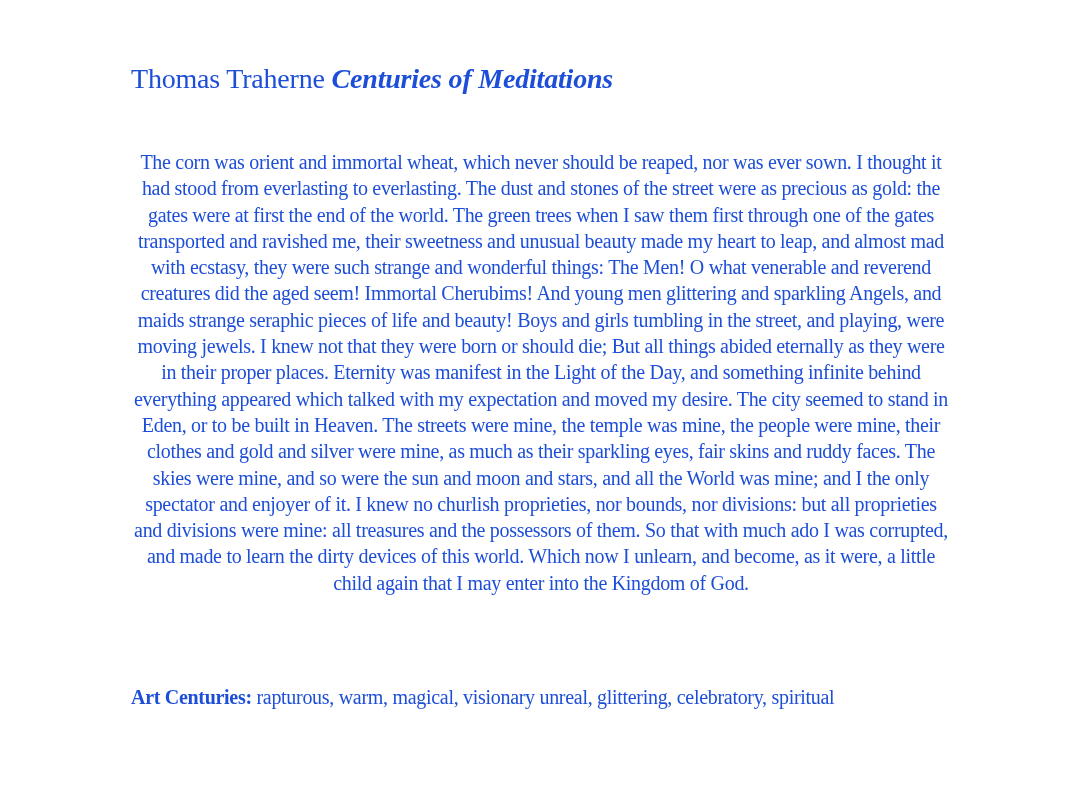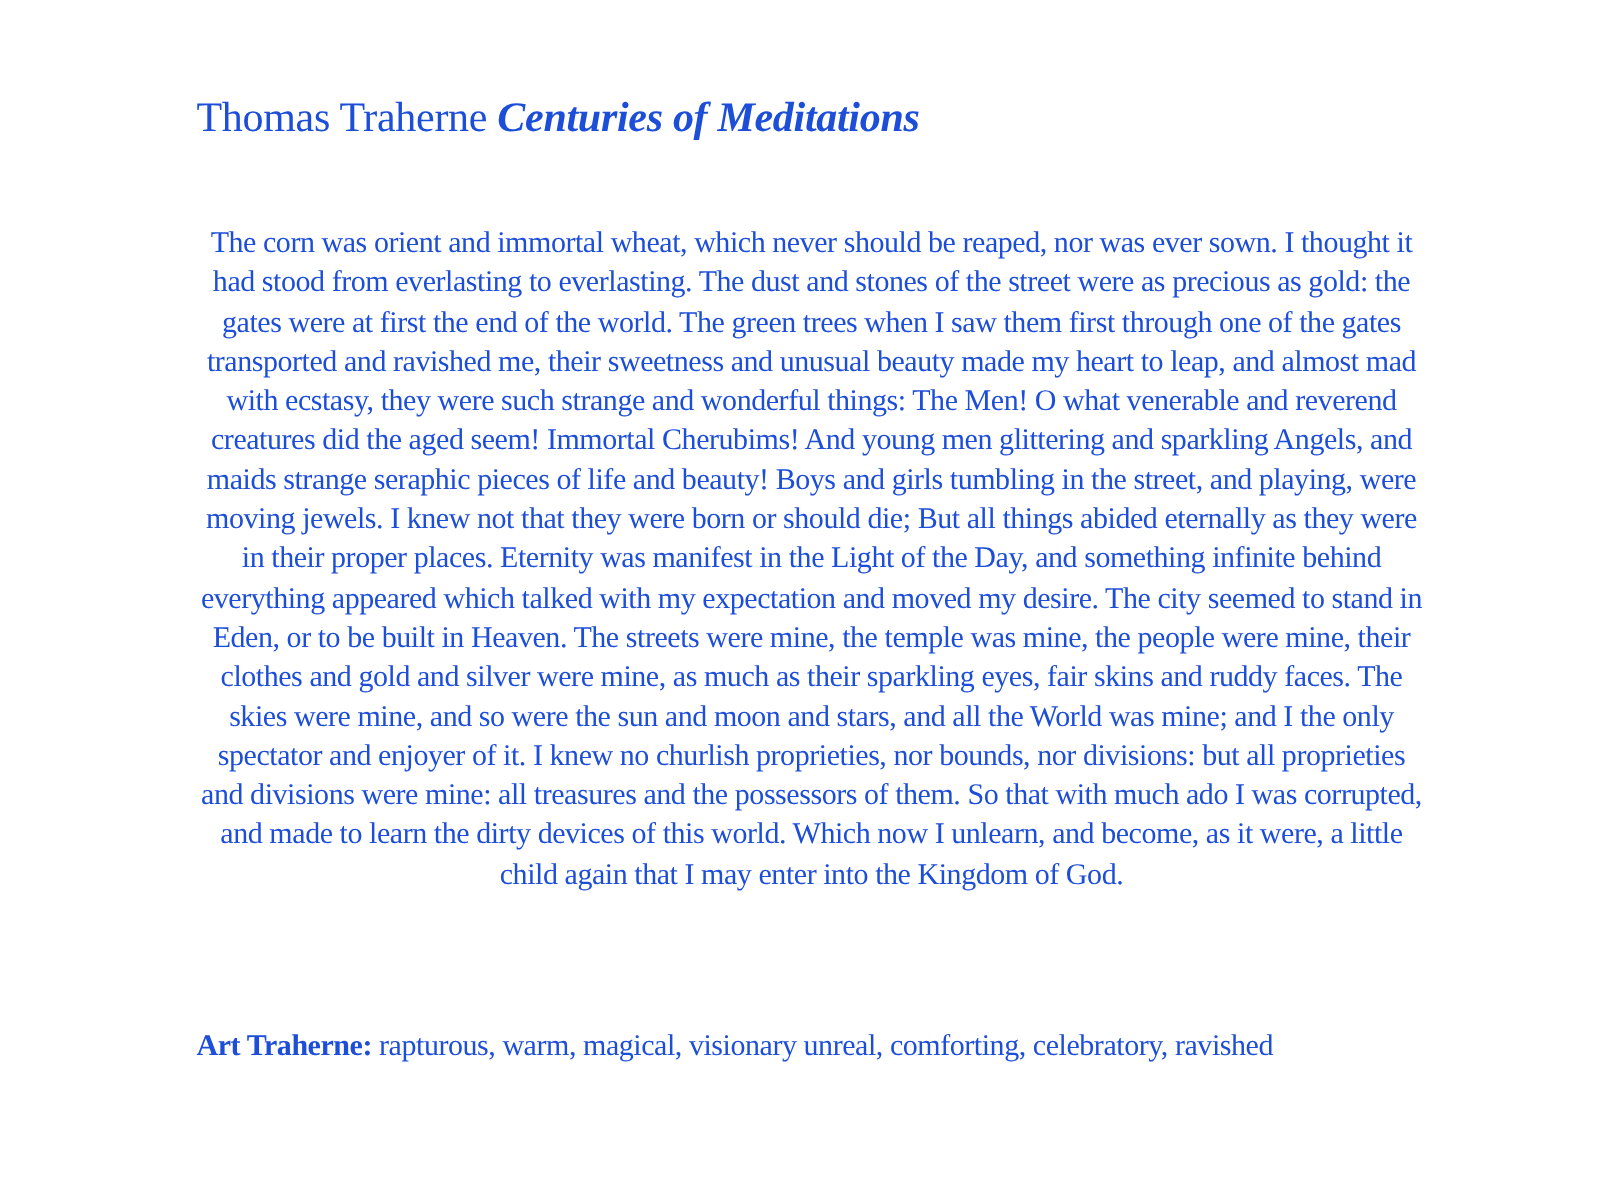--- a/index.html
+++ b/index.html
@@ -59,16 +59,16 @@
 
 <div class="page">
 
   <div class="doc-title">
     <span class="author">Thomas Traherne </span><span class="work">Centuries of Meditations</span>
   </div>
 
   <div class="body-paragraph">The corn was orient and immortal wheat, which never should be reaped, nor was ever sown. I thought it had stood from everlasting to everlasting. The dust and stones of the street were as precious as gold: the gates were at first the end of the world. The green trees when I saw them first through one of the gates transported and ravished me, their sweetness and unusual beauty made my heart to leap, and almost mad with ecstasy, they were such strange and wonderful things: The Men! O what venerable and reverend creatures did the aged seem! Immortal Cherubims! And young men glittering and sparkling Angels, and maids strange seraphic pieces of life and beauty! Boys and girls tumbling in the street, and playing, were moving jewels. I knew not that they were born or should die; But all things abided eternally as they were in their proper places. Eternity was manifest in the Light of the Day, and something infinite behind everything appeared which talked with my expectation and moved my desire. The city seemed to stand in Eden, or to be built in Heaven. The streets were mine, the temple was mine, the people were mine, their clothes and gold and silver were mine, as much as their sparkling eyes, fair skins and ruddy faces. The skies were mine, and so were the sun and moon and stars, and all the World was mine; and I the only spectator and enjoyer of it. I knew no churlish proprieties, nor bounds, nor divisions: but all proprieties and divisions were mine: all treasures and the possessors of them. So that with much ado I was corrupted, and made to learn the dirty devices of this world. Which now I unlearn, and become, as it were, a little child again that I may enter into the Kingdom of God.</div>
 
   <div class="art-direction">
-    <span class="label">Art Traherne:</span><span class="keywords"> rapturous, warm, magical, visionary unreal, comforting, celebratory, ravished</span>
+    <span class="label">Art Centuries:</span><span class="keywords"> rapturous, warm, magical, visionary unreal, glittering, celebratory, spiritual</span>
   </div>
 
 </div>
 
 </body></html>

